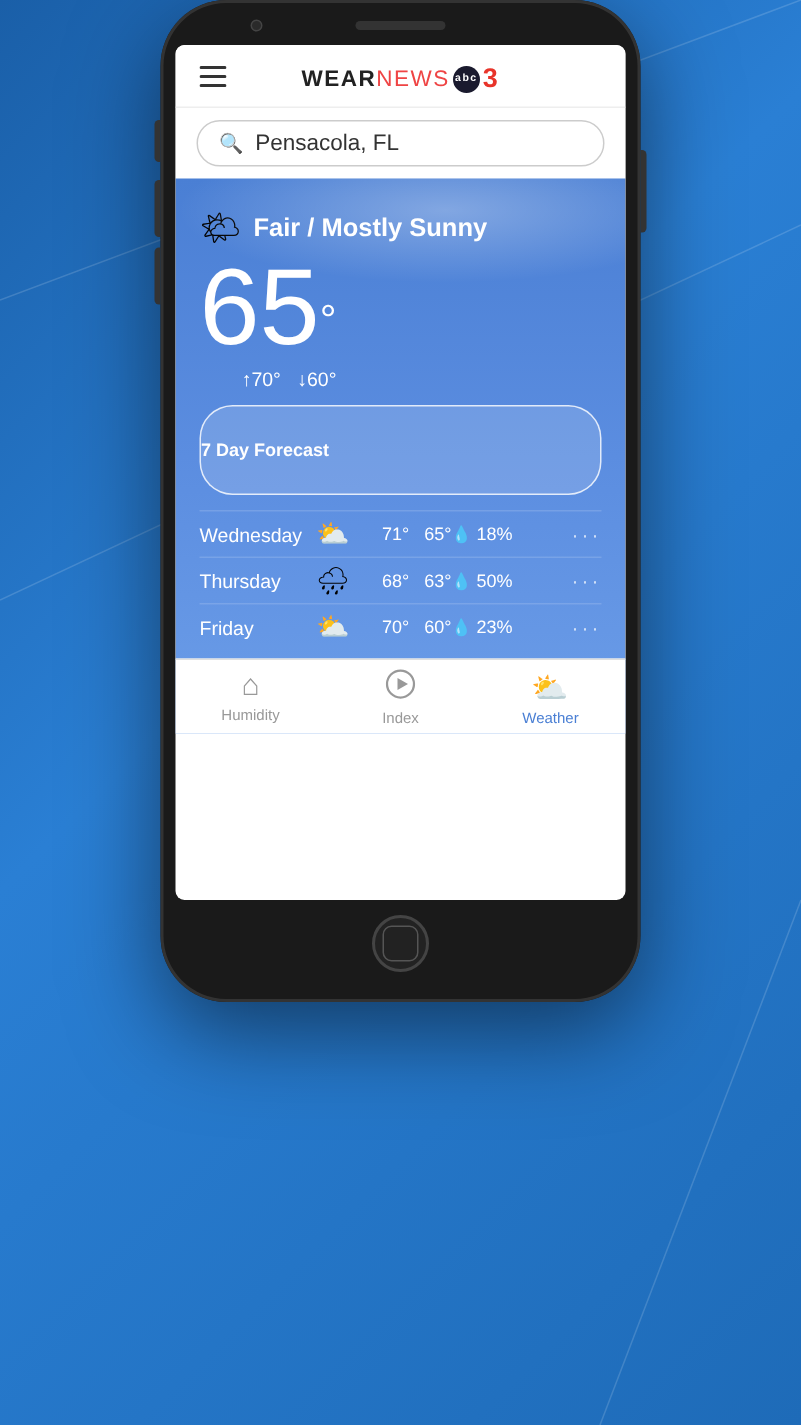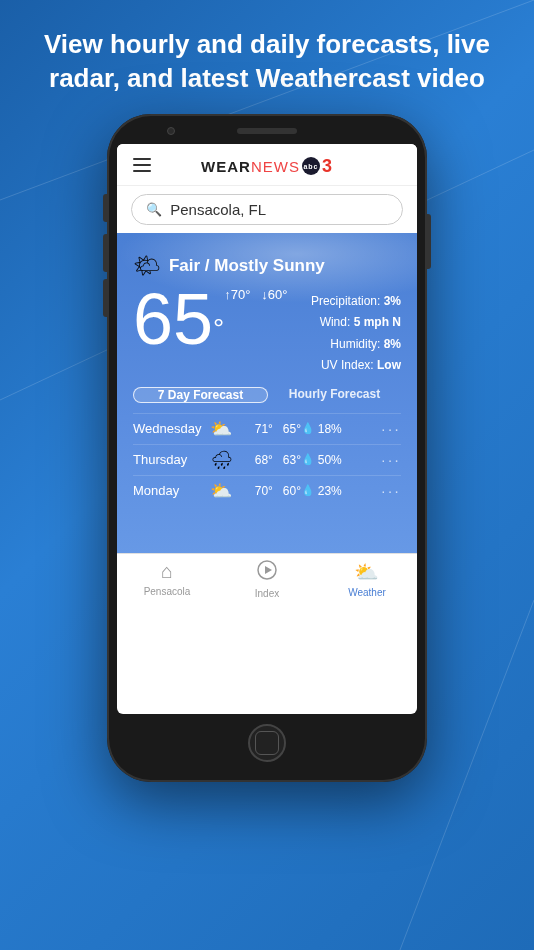--- a/index.html
+++ b/index.html
@@ -168,21 +168,22 @@
 
     
     .temp-details-row {
       display: flex;
       align-items: flex-start;
       justify-content: space-between;
       margin-bottom: 8px;
     }
     .temp-left {
       display: flex;
-      flex-direction: row;
+      flex-direction: column;
+      align-items: flex-end;
     }
     .main-temp {
       font-size: 72px;
       font-weight: 200;
       color: white;
       line-height: 1;
     }
     .degree-symbol {
       font-size: 28px;
       vertical-align: super;
@@ -206,22 +207,21 @@
     }
 
     
     .forecast-tabs {
       display: flex;
       gap: 0;
       margin: 10px 0;
     }
     .tab-btn {
       flex: 1;
-      padding: 0 0;
-      text-align: center;
+      padding: 22px 0;
       font-size: 12px;
       font-weight: 600;
       color: white;
       border-radius: 22px;
       cursor: pointer;
     }
     .tab-btn.active {
       background: rgba(255,255,255,0.15);
       border: 1.5px solid rgba(255,255,255,0.8);
     }
@@ -375,21 +375,20 @@
 <body>
 
 <div style="position:relative; width:534px; height:950px; background: linear-gradient(135deg, #1a5fa8 0%, #2a7fd4 40%, #1e6bb8 100%);">
 
   <svg style="position:absolute;top:0;left:0;width:100%;height:100%;opacity:0.15;" viewBox="0 0 534 950">
     <line x1="0" y1="200" x2="534" y2="0" stroke="white" stroke-width="1"></line>
     <line x1="0" y1="400" x2="534" y2="150" stroke="white" stroke-width="1"></line>
     <line x1="400" y1="950" x2="534" y2="600" stroke="white" stroke-width="1"></line>
   </svg>
 
-  <div class="header-text">View hourly and daily forecasts, live radar, and latest Weathercast video</div>
 
   <div class="phone-frame">
     <div class="phone-outer" style="position:relative;">
 
       <div class="phone-side-right"></div>
       <div class="phone-side-left1"></div>
       <div class="phone-side-left2"></div>
       <div class="phone-side-left3"></div>
 
       <div class="phone-top-bar">
@@ -437,39 +436,24 @@
               <div>
                 <span class="main-temp">65</span><span class="degree-symbol">°</span>
               </div>
               <div class="hi-lo">
                 <span>↑<span>70°</span></span>
                 &nbsp;
                 <span>↓<span>60°</span></span>
               </div>
             </div>
 
-            <div class="weather-details">
-              <div>
-                <span>Precipitation:</span> <span class="detail-bold">3%</span>
-              </div>
-              <div>
-                <span>Wind:</span> <span class="detail-bold">5 mph N</span>
-              </div>
-              <div>
-                <span>Humidity:</span> <span class="detail-bold">8%</span>
-              </div>
-              <div>
-                <span>UV Index:</span> <span class="detail-bold">Low</span>
-              </div>
-            </div>
           </div>
 
           <div class="forecast-tabs">
             <div class="tab-btn active">7 Day Forecast</div>
-            <div class="tab-btn inactive">Hourly Forecast</div>
           </div>
 
           <div>
             <div class="forecast-row">
               <span class="day-name">Wednesday</span>
               <span class="day-icon">⛅</span>
               <span class="day-temps">71° &nbsp; 65°</span>
               <span class="day-precip">
                 <span class="drop-icon">💧</span>
                 18%
@@ -480,35 +464,35 @@
               <span class="day-name">Thursday</span>
               <span class="day-icon">🌧</span>
               <span class="day-temps">68° &nbsp; 63°</span>
               <span class="day-precip">
                 <span class="drop-icon">💧</span>
                 50%
               </span>
               <span class="day-more">···</span>
             </div>
             <div class="forecast-row">
-              <span class="day-name">Monday</span>
+              <span class="day-name">Friday</span>
               <span class="day-icon">⛅</span>
               <span class="day-temps">70° &nbsp; 60°</span>
               <span class="day-precip">
                 <span class="drop-icon">💧</span>
                 23%
               </span>
               <span class="day-more">···</span>
             </div>
           </div>
 
           <div class="bottom-nav" style="position:absolute;bottom:0;left:0;right:0;">
             <div class="nav-item">
               <span class="nav-icon">⌂</span>
-              <span class="nav-label">Pensacola</span>
+              <span class="nav-label">Humidity</span>
             </div>
             <div class="nav-item">
               <span class="nav-icon" style="font-size:18px;">
                 <svg width="20" height="20" viewBox="0 0 20 20">
                   <circle cx="10" cy="10" r="9" stroke="#999" stroke-width="1.5" fill="none"></circle>
                   <polygon points="8,6 15,10 8,14" fill="#999"></polygon>
                 </svg>
               </span>
               <span class="nav-label">Index</span>
             </div>

